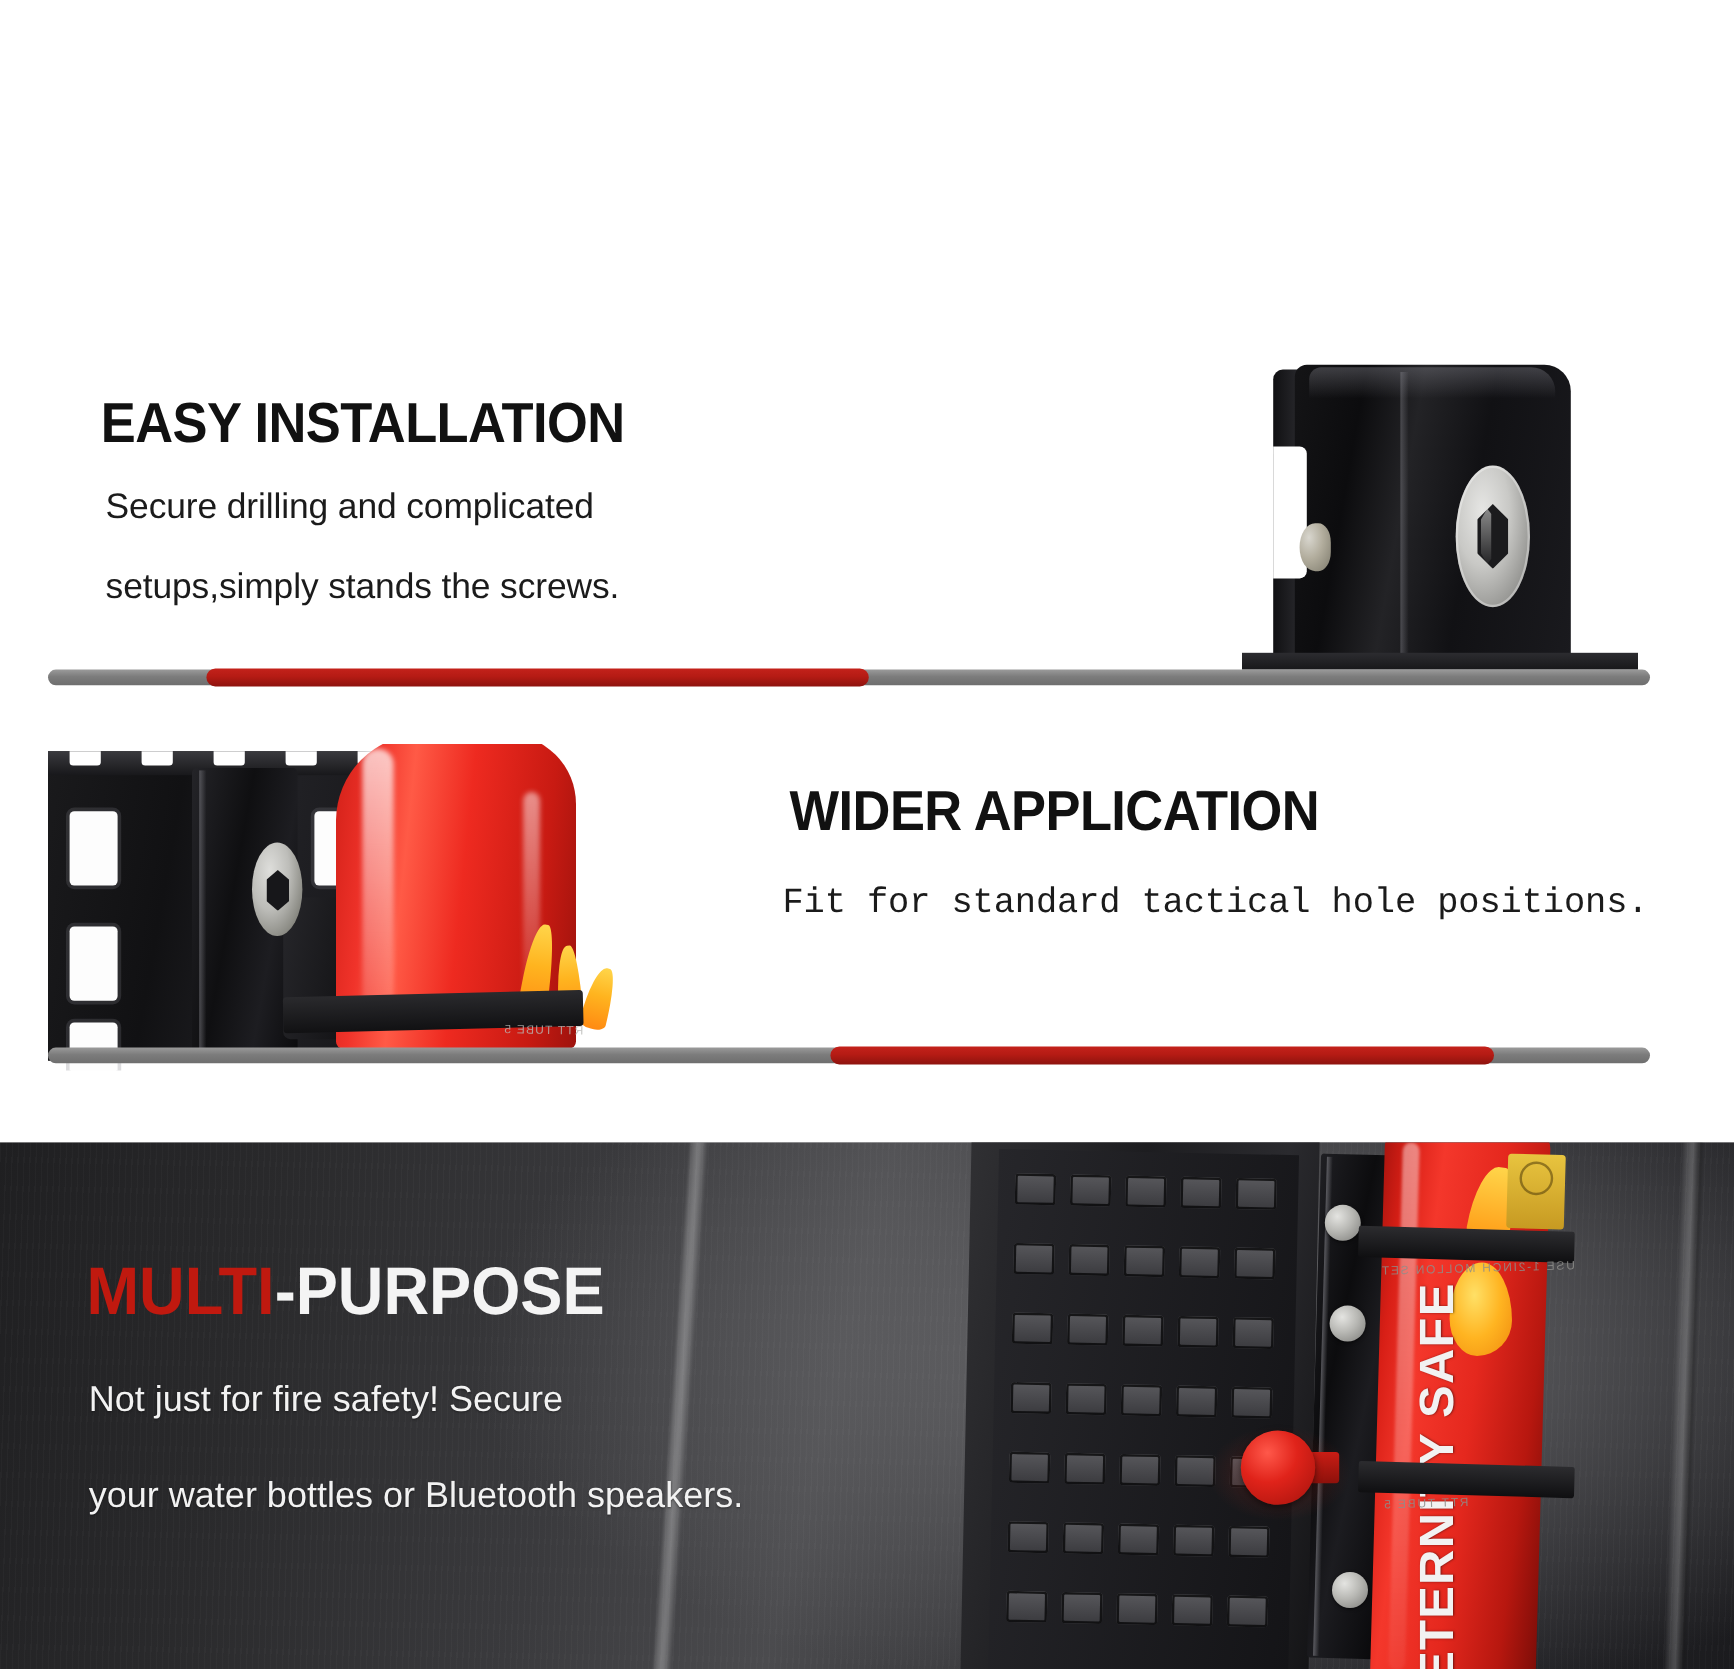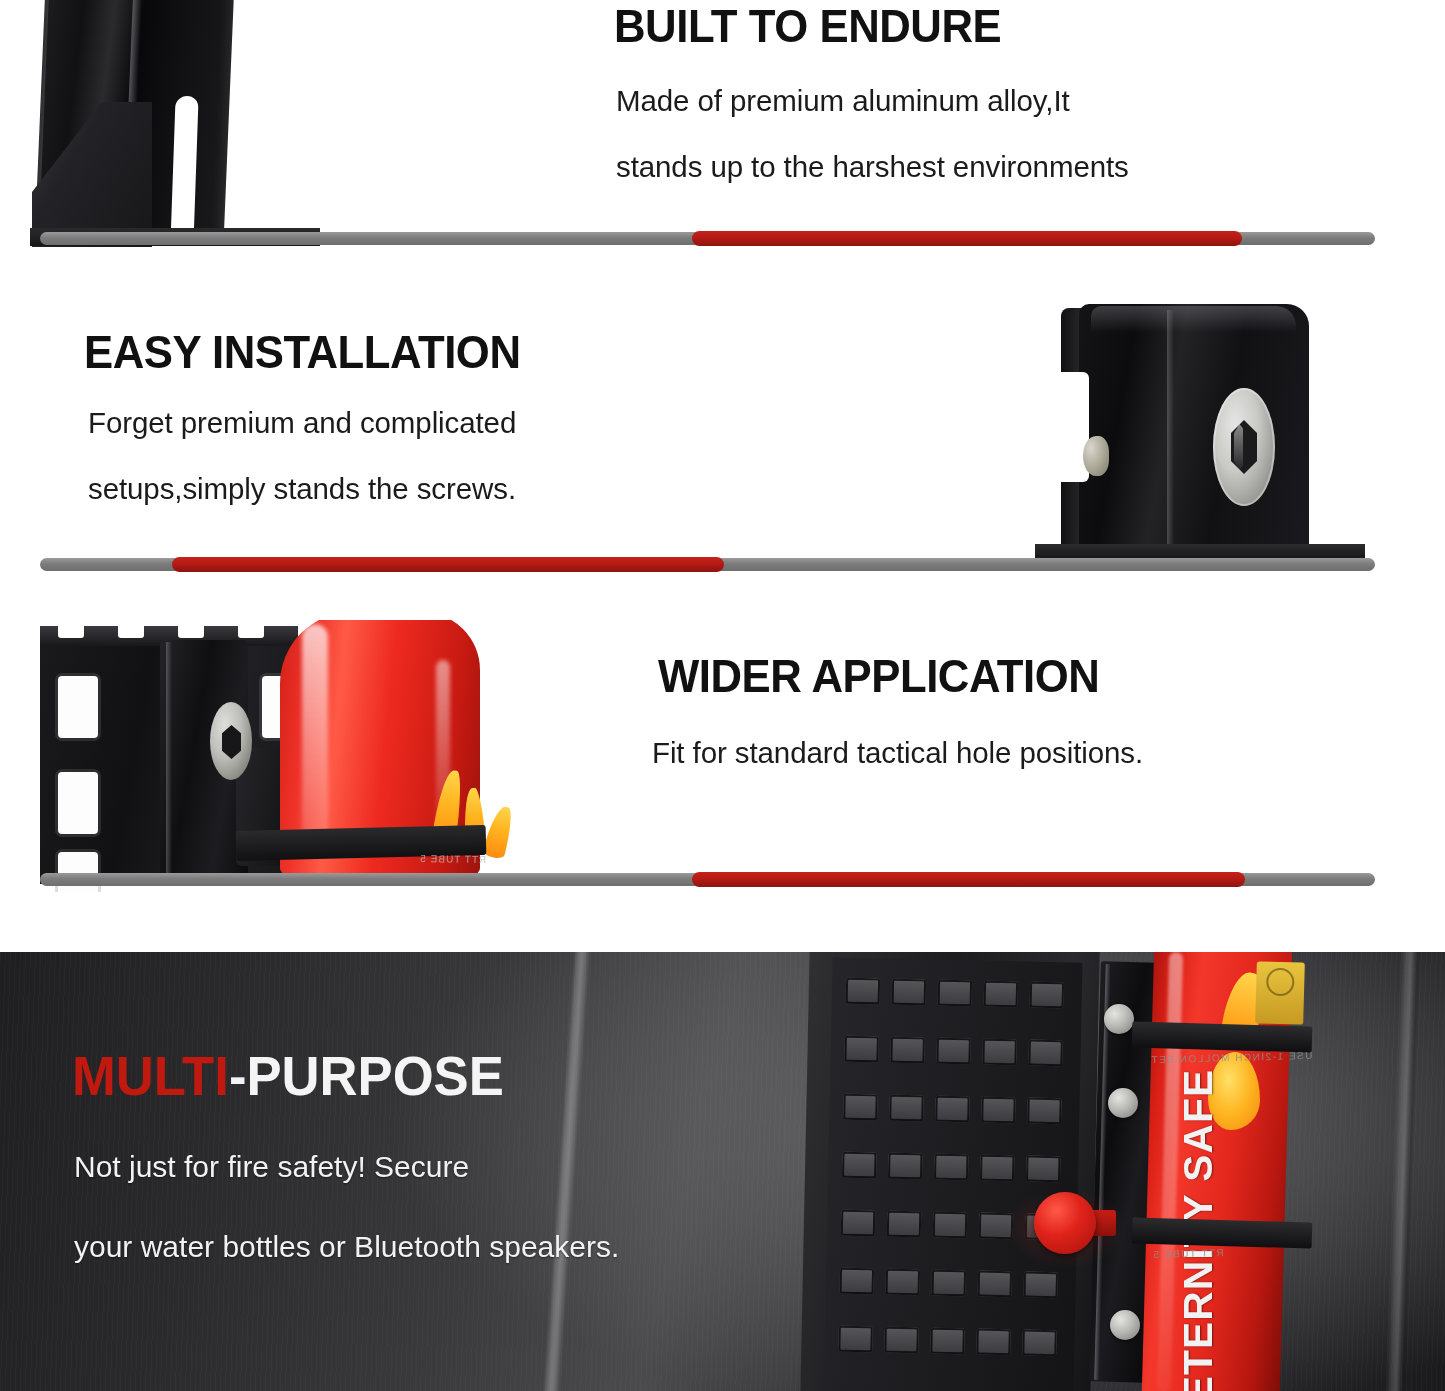--- a/index.html
+++ b/index.html
@@ -340,58 +340,38 @@
     position:absolute; left:74px;
     font-size:30px; color:#f2f2f2; white-space:nowrap; line-height:1;
     text-shadow:0 1px 2px rgba(0,0,0,.45);
   }
 </style>
 </head>
 <body>
 
 <div class="page">
 
-  <section class="feature" style="top:0px;height:248px;">
-
-    <div class="photo ph1" style="left:0px;top:0px;width:330px;height:248px;">
-      <div class="plate-edge"></div>
-      <div class="plate-main"></div>
-      <div class="plate-hi"></div>
-      <div class="foot"></div>
-      <div class="slot"></div>
-      <div class="foot-shadow"></div>
-    </div>
-
-    <h2 class="headline" style="position:absolute;left:614px;top:2px;">BUILT TO ENDURE</h2>
-    <p class="subline" style="position:absolute;left:616px;top:86px;">Made of premium aluminum alloy,It</p>
-    <p class="subline" style="position:absolute;left:616px;top:152px;">stands up to the harshest environments</p>
-
-    <div class="divider" style="left:0;top:232px;width:1445px;">
-      <div class="grey" style="left:40px;width:1335px;"></div>
-      <div class="red" style="left:692px;width:550px;"></div>
-    </div>
-  </section>
 
   <section class="feature" style="top:296px;height:278px;">
 
     <div class="photo ph2" style="left:1035px;top:0px;width:340px;height:278px;">
       <div class="left-tab"></div>
       <div class="body"></div>
       <div class="body-top-hi"></div>
       <div class="vrib"></div>
       <div class="notch"></div>
       <div class="washer"></div>
       <div class="hexhole"></div>
       <div class="hexhole-hi"></div>
       <div class="sidescrew"></div>
       <div class="baseshadow"></div>
     </div>
 
     <h2 class="headline" style="position:absolute;left:84px;top:32px;">EASY INSTALLATION</h2>
-    <p class="subline" style="position:absolute;left:88px;top:112px;">Forget premium and complicated</p>
+    <p class="subline" style="position:absolute;left:88px;top:112px;">Secure drilling and complicated</p>
     <p class="subline" style="position:absolute;left:88px;top:178px;">setups,simply stands the screws.</p>
 
     <div class="divider" style="left:0;top:262px;width:1445px;">
       <div class="grey" style="left:40px;width:1335px;"></div>
       <div class="red" style="left:172px;width:552px;"></div>
     </div>
   </section>
 
   <section class="feature" style="top:620px;height:272px;">
 
@@ -422,21 +402,21 @@
       <div class="flame" style="left:396px;top:150px;width:24px;height:78px;transform:rotate(8deg);"></div>
       <div class="flame" style="left:424px;top:168px;width:20px;height:62px;transform:rotate(-4deg);"></div>
       <div class="flame" style="left:448px;top:186px;width:22px;height:52px;transform:rotate(14deg);"></div>
       <div class="washer3"></div>
       <div class="hex3"></div>
       <div class="strap"></div>
       <div class="strap-txt">RTT  TUBE  5</div>
     </div>
 
     <h2 class="headline" style="position:absolute;left:658px;top:32px;">WIDER APPLICATION</h2>
-    <p class="subline" style="position:absolute;left:652px;top:118px;">Fit for standard tactical hole positions.</p>
+    <p class="subline" style="position:absolute;left:652px;top:118px;font-family:Liberation Mono, monospace;">Fit for standard tactical hole positions.</p>
 
     <div class="divider" style="left:0;top:253px;width:1445px;">
       <div class="grey" style="left:40px;width:1335px;"></div>
       <div class="red" style="left:692px;width:553px;"></div>
     </div>
   </section>
 
   <section class="hero">
     <div class="carpet-lines"></div>
     <div class="seam-l"></div>

